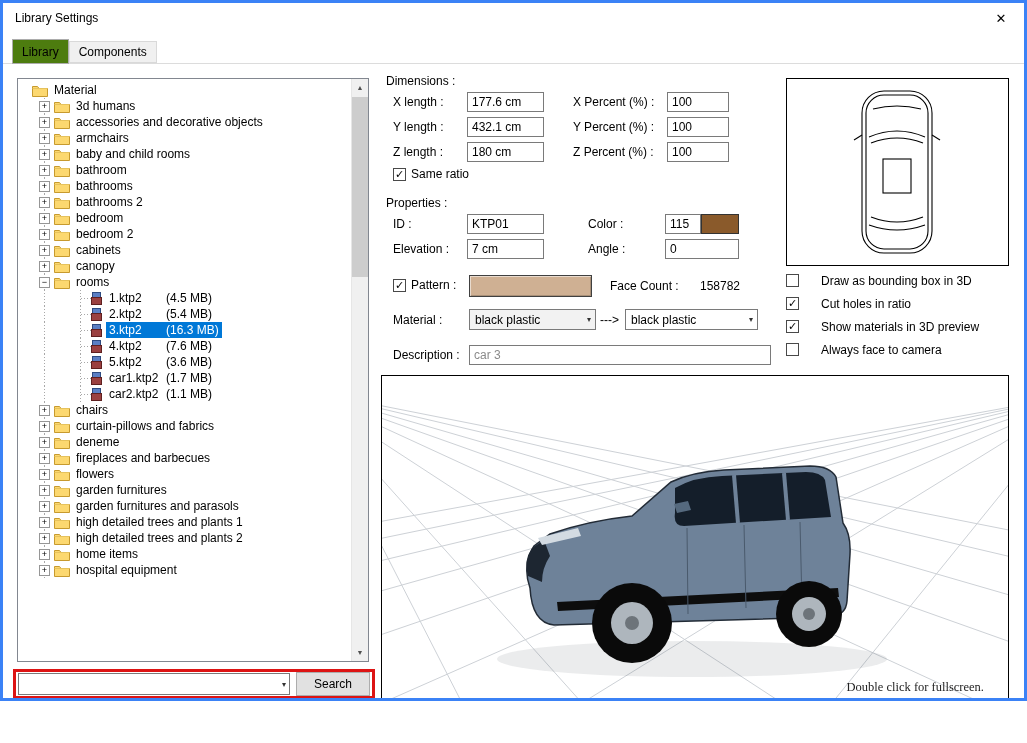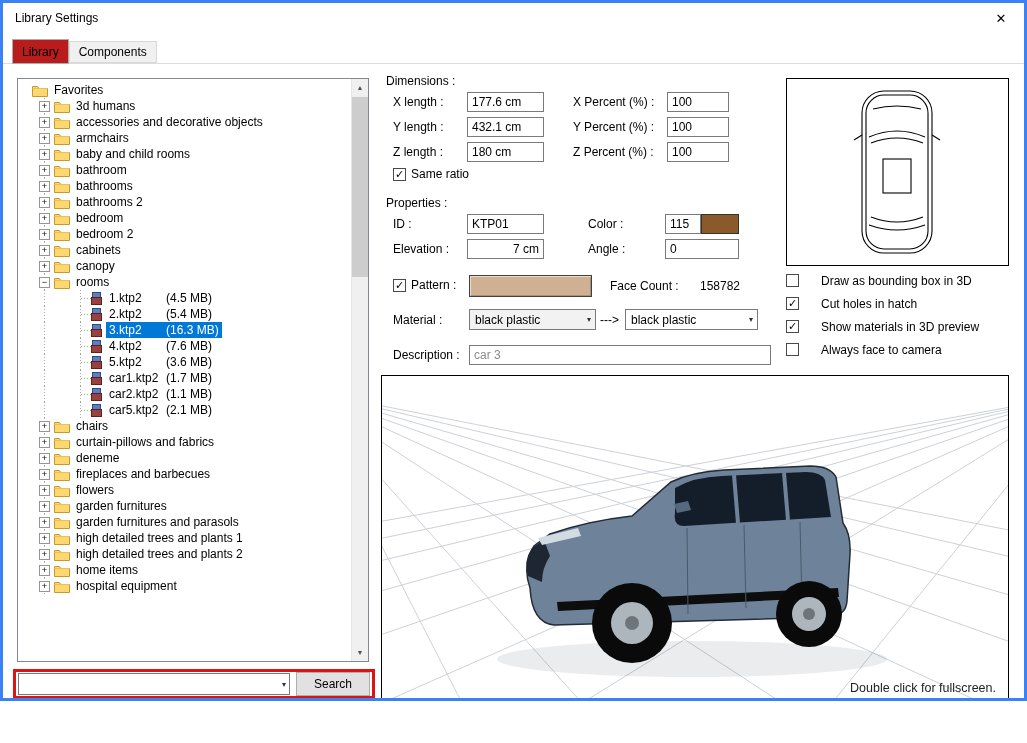--- a/index.html
+++ b/index.html
@@ -5,21 +5,21 @@
   *{margin:0;padding:0;box-sizing:border-box;}
   html,body{width:1027px;height:743px;}
   body{font-family:"Liberation Sans",sans-serif;font-size:12px;color:#000;background:#fff;}
   .dialog{position:relative;width:1027px;height:701px;background:#fff;border:3px solid #3b82f6;overflow:hidden;padding-left:8px;}
   .titlebar{position:absolute;left:0;top:0;right:0;height:30px;background:#fff;}
   .title{position:absolute;left:12px;top:8px;font-size:12px;}
   .close-btn{position:absolute;right:0;top:0;width:46px;height:30px;display:flex;align-items:center;justify-content:center;font-size:13px;cursor:pointer;}
   
   .tabstrip{position:absolute;left:0;top:39px;right:0;height:22px;padding-left:9px;display:flex;align-items:flex-end;border-bottom:1px solid #dcdcdc;}
   .tab{padding:3px 9px 3px;border:1px solid #d9d9d9;background:#f0f0f0;font-size:12px;position:relative;}
-  .tab.active{background:#b91c1c;border-color:#acacac;margin-bottom:-1px;padding-top:5px;padding-bottom:4px;z-index:2;}
+  .tab.active{background:#4d7c0f;border-color:#acacac;margin-bottom:-1px;padding-top:5px;padding-bottom:4px;z-index:2;}
   
   .tree-panel{position:absolute;left:14px;top:75px;width:352px;height:584px;border:1px solid #828790;background:#fff;}
   .tree{position:absolute;left:0;top:0;right:17px;bottom:0;overflow:hidden;padding-top:3px;}
   .tree-row{position:relative;height:16px;display:flex;align-items:center;white-space:nowrap;background-repeat:no-repeat;}
   .tree-row.lvl1{background-image:repeating-linear-gradient(to bottom,#a8a8a8 0 1px,transparent 1px 3px);background-size:1px 16px;background-position:26px 0;}
   .tree-row.lvl2{background-image:repeating-linear-gradient(to bottom,#a8a8a8 0 1px,transparent 1px 3px),repeating-linear-gradient(to bottom,#a8a8a8 0 1px,transparent 1px 3px),repeating-linear-gradient(to right,#a8a8a8 0 1px,transparent 1px 3px);background-size:1px 16px,1px 16px,10px 1px;background-position:26px 0,62px 0,63px 8px;}
   .expander{width:11px;height:11px;border:1px solid #969696;background:#fff;font-size:9px;display:flex;align-items:center;justify-content:center;flex:none;z-index:1;}
   .lvl1 .expander{margin-left:21px;}
   .ic{flex:none;margin-right:3px;}
   .lvl0 .ic{margin-left:14px;}
@@ -56,21 +56,21 @@
   .pattern-swatch{position:absolute;left:466px;top:272px;width:123px;height:22px;border:1px solid #404040;box-shadow:inset 1px 1px 0 rgba(255,255,255,.55), inset -1px -1px 0 rgba(0,0,0,.18);}
   .mcombo{position:absolute;height:21px;border:1px solid #7a7a7a;background:#fff;font-size:12px;display:flex;align-items:center;padding-left:5px;}
   .mcombo .chev{position:absolute;right:4px;font-size:8px;color:#333;}
   
   .carview-box{position:absolute;left:783px;top:75px;width:223px;height:188px;border:1px solid #000;background:#fff;}
   .options{position:absolute;left:783px;top:271px;}
   .opt-row{display:flex;align-items:center;gap:22px;height:13px;margin-bottom:10px;font-size:12px;white-space:nowrap;}
   
   .preview-box{position:absolute;left:378px;top:372px;width:628px;height:329px;border:1px solid #000;background:#fff;overflow:hidden;}
   .preview-box svg{display:block;width:100%;height:100%;}
-  .preview-hint{position:absolute;right:12px;bottom:8px;font-size:12.5px;color:#222;}
+  .preview-hint{position:absolute;right:24px;bottom:8px;font-size:12.5px;color:#222;font-family:Liberation Serif, serif;}
 </style>
 </head>
 <body>
 
 <div class="dialog">
 
   <div class="titlebar">
     <span class="title">Library Settings</span>
     <span class="close-btn">✕</span>
   </div>
@@ -80,21 +80,21 @@
     <div class="tab">Components</div>
   </div>
 
   <div class="tree-panel">
     <div class="tree">
         <div class="tree-row lvl0">
           <svg class="ic" width="16" height="13" viewBox="0 0 16 13">
             <path d="M0.5 2.5 h5 l1.6 2 h8.4 v8 h-15 z" fill="#fcd870" stroke="#c79a2e"></path>
             <path d="M0.5 4.5 h15" stroke="#e6c25c" fill="none"></path>
           </svg>
-          <span class="labelwrap">Favorites</span>
+          <span class="labelwrap">Material</span>
         </div>
         <div class="tree-row lvl1">
           <span class="expander">+</span>
           <svg class="ic" width="16" height="13" viewBox="0 0 16 13">
             <path d="M0.5 2.5 h5 l1.6 2 h8.4 v8 h-15 z" fill="#fcd870" stroke="#c79a2e"></path>
             <path d="M0.5 4.5 h15" stroke="#e6c25c" fill="none"></path>
           </svg>
           <span class="labelwrap">3d humans</span>
         </div>
         <div class="tree-row lvl1">
@@ -226,27 +226,20 @@
             <rect x="1.5" y="5.5" width="10" height="7" fill="#9b4040" stroke="#5f2020"></rect>
           </svg>
           <span class="labelwrap"><span class="file-name">car1.ktp2</span><span class="file-size">(1.7 MB)</span></span>
         </div>
         <div class="tree-row lvl2">
           <svg class="ic" width="13" height="13" viewBox="0 0 13 13">
             <rect x="2.5" y="0.5" width="8" height="5" fill="#5b7fc4" stroke="#2d4a80"></rect>
             <rect x="1.5" y="5.5" width="10" height="7" fill="#9b4040" stroke="#5f2020"></rect>
           </svg>
           <span class="labelwrap"><span class="file-name">car2.ktp2</span><span class="file-size">(1.1 MB)</span></span>
-        </div>
-        <div class="tree-row lvl2">
-          <svg class="ic" width="13" height="13" viewBox="0 0 13 13">
-            <rect x="2.5" y="0.5" width="8" height="5" fill="#5b7fc4" stroke="#2d4a80"></rect>
-            <rect x="1.5" y="5.5" width="10" height="7" fill="#9b4040" stroke="#5f2020"></rect>
-          </svg>
-          <span class="labelwrap"><span class="file-name">car5.ktp2</span><span class="file-size">(2.1 MB)</span></span>
         </div>
         <div class="tree-row lvl1">
           <span class="expander">+</span>
           <svg class="ic" width="16" height="13" viewBox="0 0 16 13">
             <path d="M0.5 2.5 h5 l1.6 2 h8.4 v8 h-15 z" fill="#fcd870" stroke="#c79a2e"></path>
             <path d="M0.5 4.5 h15" stroke="#e6c25c" fill="none"></path>
           </svg>
           <span class="labelwrap">chairs</span>
         </div>
         <div class="tree-row lvl1">
@@ -369,21 +362,21 @@
     <span>Same ratio</span>
   </div>
 
   <span class="flabel" style="left:383px;top:193px">Properties :</span>
   <span class="flabel" style="left:390px;top:214px">ID :</span>
   <input class="tinput" style="left: 464px; top: 211px; width: 77px;" value="KTP01">
   <span class="flabel" style="left:585px;top:214px">Color :</span>
   <input class="tinput" style="left: 662px; top: 211px; width: 36px;" value="115">
   <span class="color-swatch" style="background: rgb(138, 90, 43);"></span>
   <span class="flabel" style="left:390px;top:239px">Elevation :</span>
-  <input class="tinput" style="left: 464px; top: 236px; width: 77px; text-align: right;" value="7 cm">
+  <input class="tinput" style="left: 464px; top: 236px; width: 77px;" value="7 cm">
   <span class="flabel" style="left:585px;top:239px">Angle :</span>
   <input class="tinput" style="left: 662px; top: 236px; width: 74px;" value="0">
 
   <div class="cbrow" style="left:390px;top:275px">
     <span class="cb">✓</span>
     <span>Pattern :</span>
   </div>
   <span class="pattern-swatch" style="background: rgb(207, 176, 147);"></span>
   <span class="flabel" style="left:607px;top:276px">Face Count :</span>
   <span class="flabel" style="left:697px;top:276px">158782</span>
@@ -419,21 +412,21 @@
     </svg>
   </div>
 
   <div class="options">
       <div class="opt-row">
         <span class="cb"></span>
         <span>Draw as bounding box in 3D</span>
       </div>
       <div class="opt-row">
         <span class="cb">✓</span>
-        <span>Cut holes in hatch</span>
+        <span>Cut holes in ratio</span>
       </div>
       <div class="opt-row">
         <span class="cb">✓</span>
         <span>Show materials in 3D preview</span>
       </div>
       <div class="opt-row">
         <span class="cb"></span>
         <span>Always face to camera</span>
       </div>
     </div>

